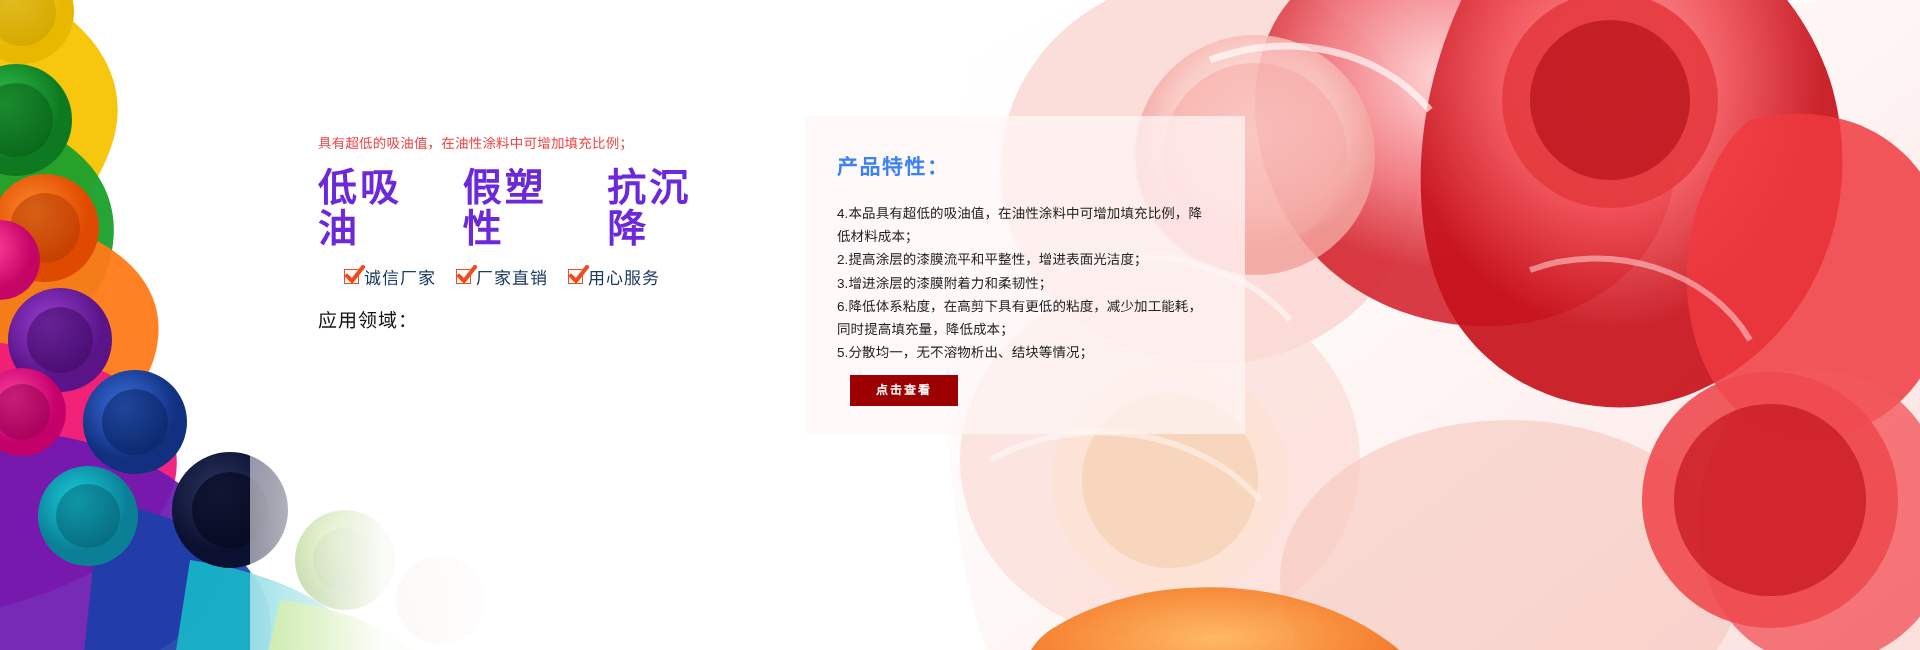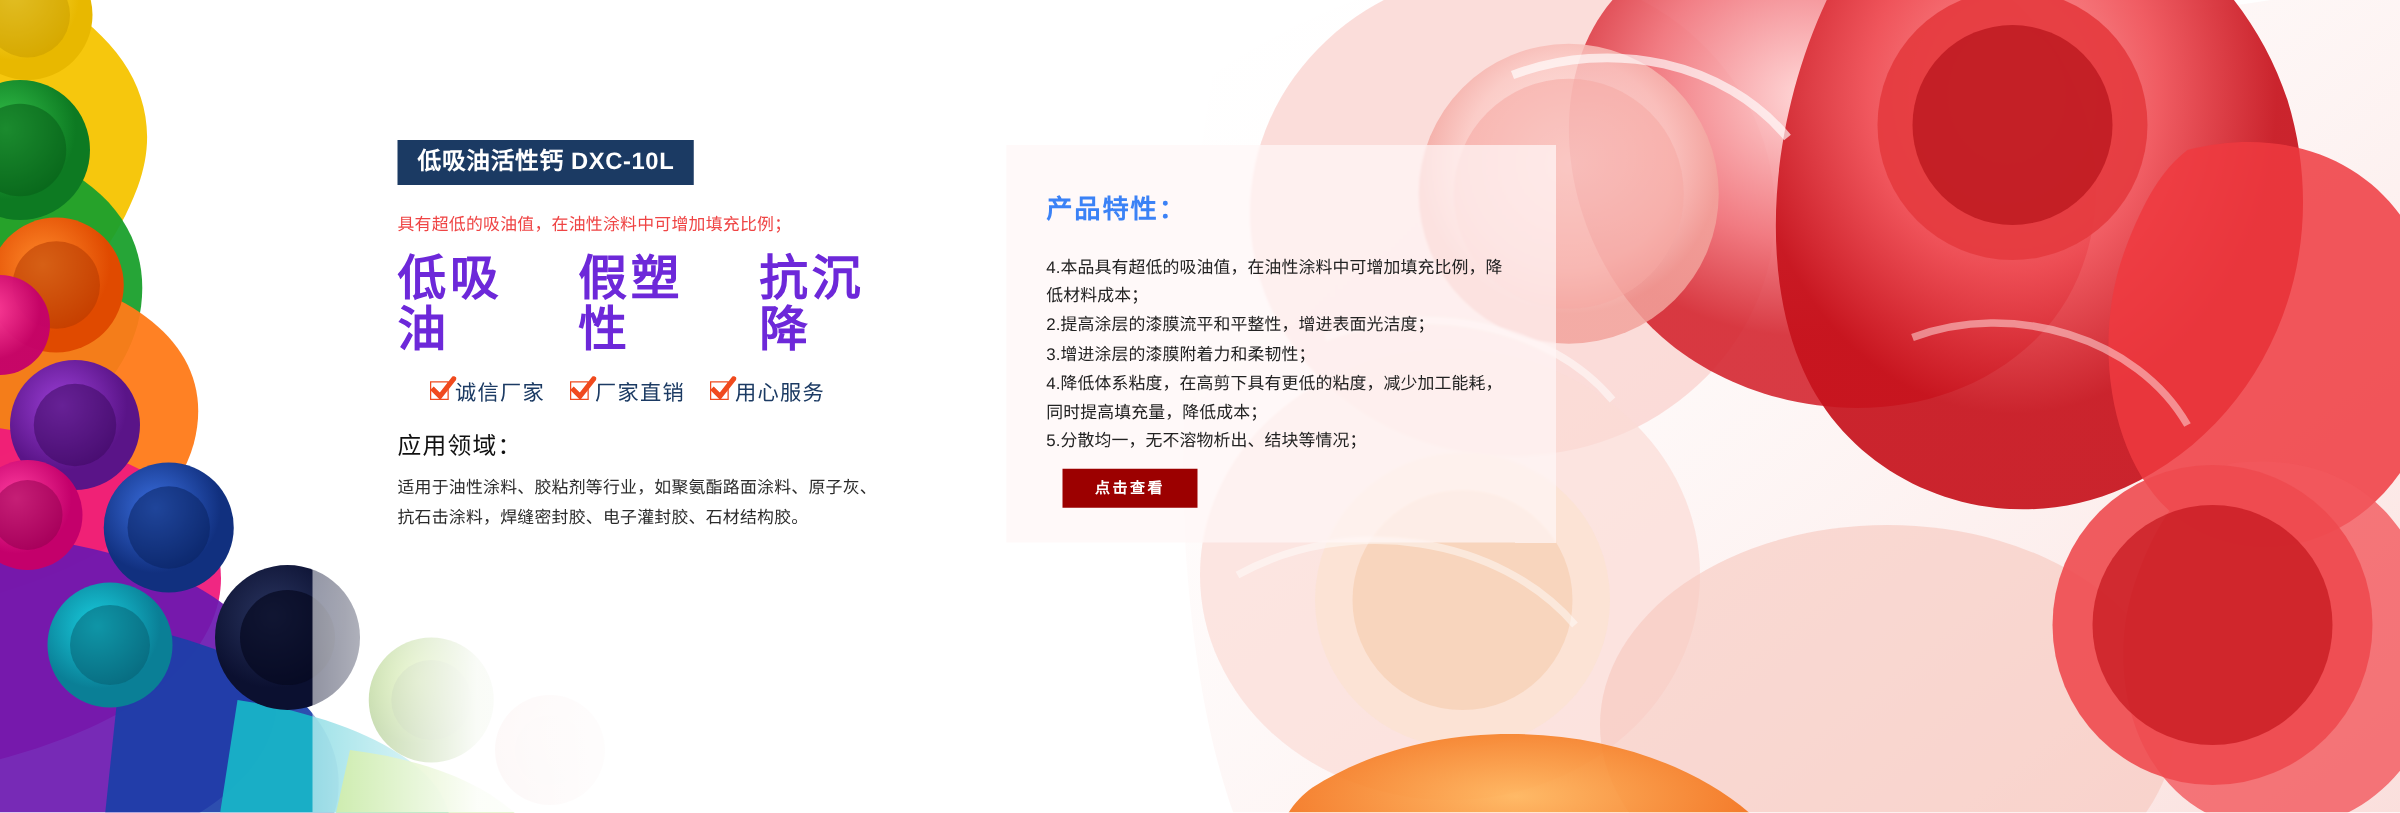--- a/index.html
+++ b/index.html
@@ -254,21 +254,20 @@
         <path d="M80 520 C170 470 290 490 350 560" stroke="#ffffff" stroke-width="6" fill="none" opacity=".45"></path>
       </svg>
     </div>
 
     <div class="veil-left"></div>
     <div class="veil-mid"></div>
   </div>
 
   <div class="left-col">
 
-    <div class="title-tag">低吸油活性钙 DXC-10L</div>
 
     <div class="lead">具有超低的吸油值，在油性涂料中可增加填充比例；</div>
 
     <div class="keywords">
       <span>低吸油</span>
       <span>假塑性</span>
       <span>抗沉降</span>
     </div>
 
     <div class="checks">
@@ -296,32 +295,31 @@
           <svg viewBox="0 0 22 22" aria-hidden="true">
             <path d="M4 11 L9 16 L20 2" stroke="#f04a1e" stroke-width="4" fill="none" stroke-linecap="square"></path>
           </svg>
         </span>
         <span class="check-label">用心服务</span>
       </div>
     </div>
 
     <div class="section-title">应用领域：</div>
 
-    <div class="applies">适用于油性涂料、胶粘剂等行业，如聚氨酯路面涂料、原子灰、抗石击涂料，焊缝密封胶、电子灌封胶、石材结构胶。</div>
   </div>
 
   <div class="panel">
     <div class="panel-inner">
       <div class="panel-title">产品特性：</div>
 
       <ul class="panel-list">
         <li>4.本品具有超低的吸油值，在油性涂料中可增加填充比例，降低材料成本；</li>
         <li>2.提高涂层的漆膜流平和平整性，增进表面光洁度；</li>
         <li>3.增进涂层的漆膜附着力和柔韧性；</li>
-        <li>4.降低体系粘度，在高剪下具有更低的粘度，减少加工能耗，同时提高填充量，降低成本；</li>
+        <li>6.降低体系粘度，在高剪下具有更低的粘度，减少加工能耗，同时提高填充量，降低成本；</li>
         <li>5.分散均一，无不溶物析出、结块等情况；</li>
       </ul>
     </div>
   </div>
 
   <button class="cta">点击查看</button>
 
 </div>
 
 </body></html>

